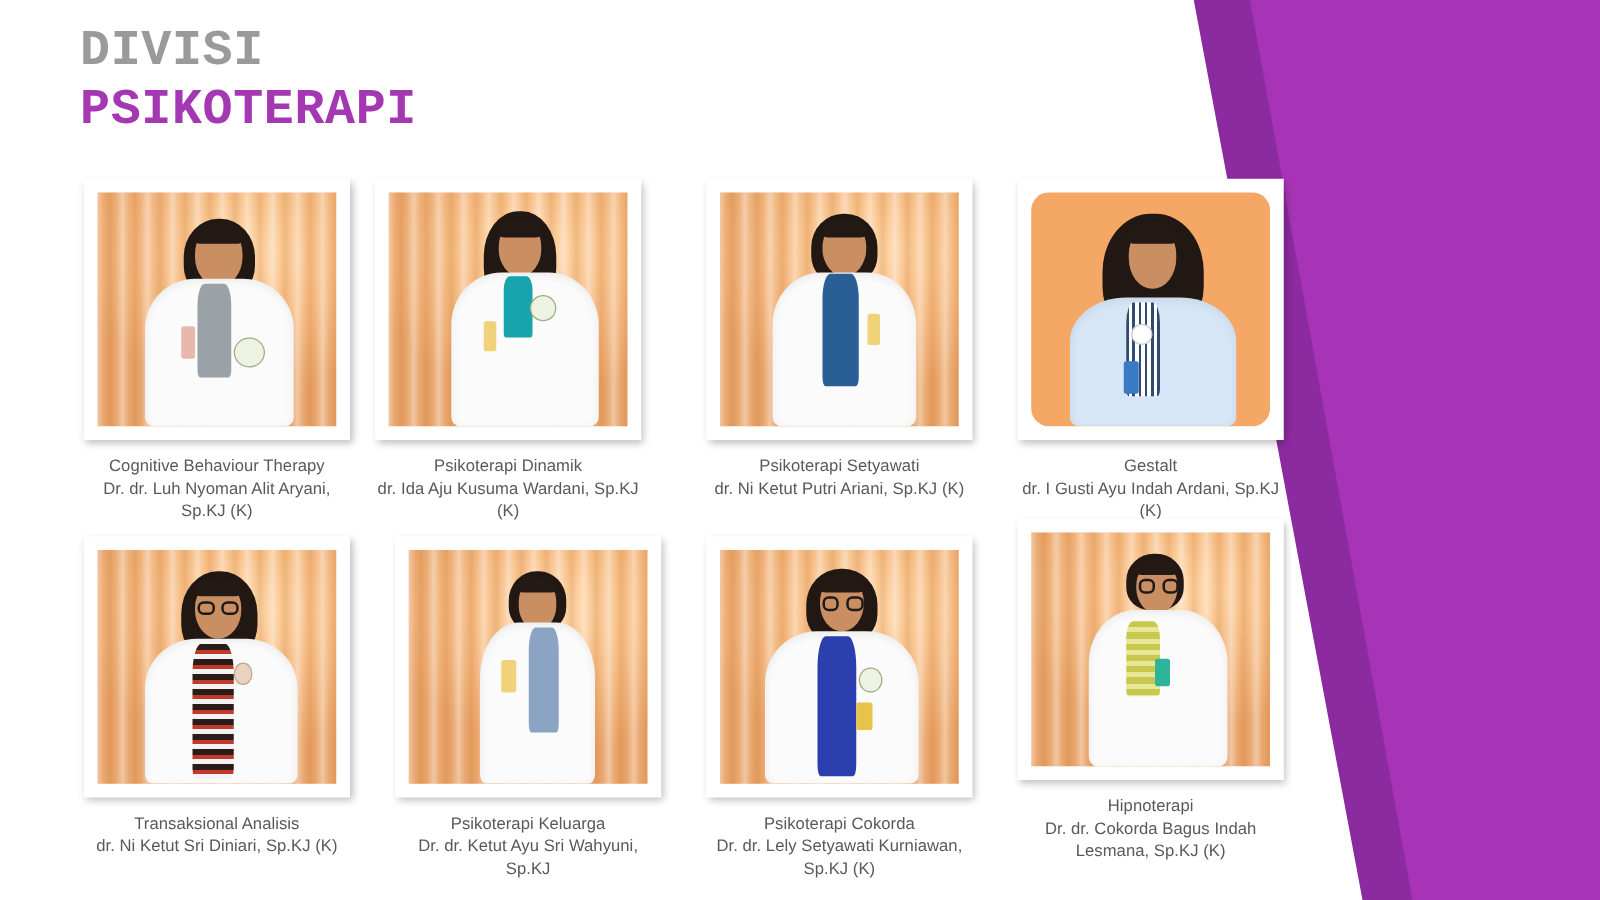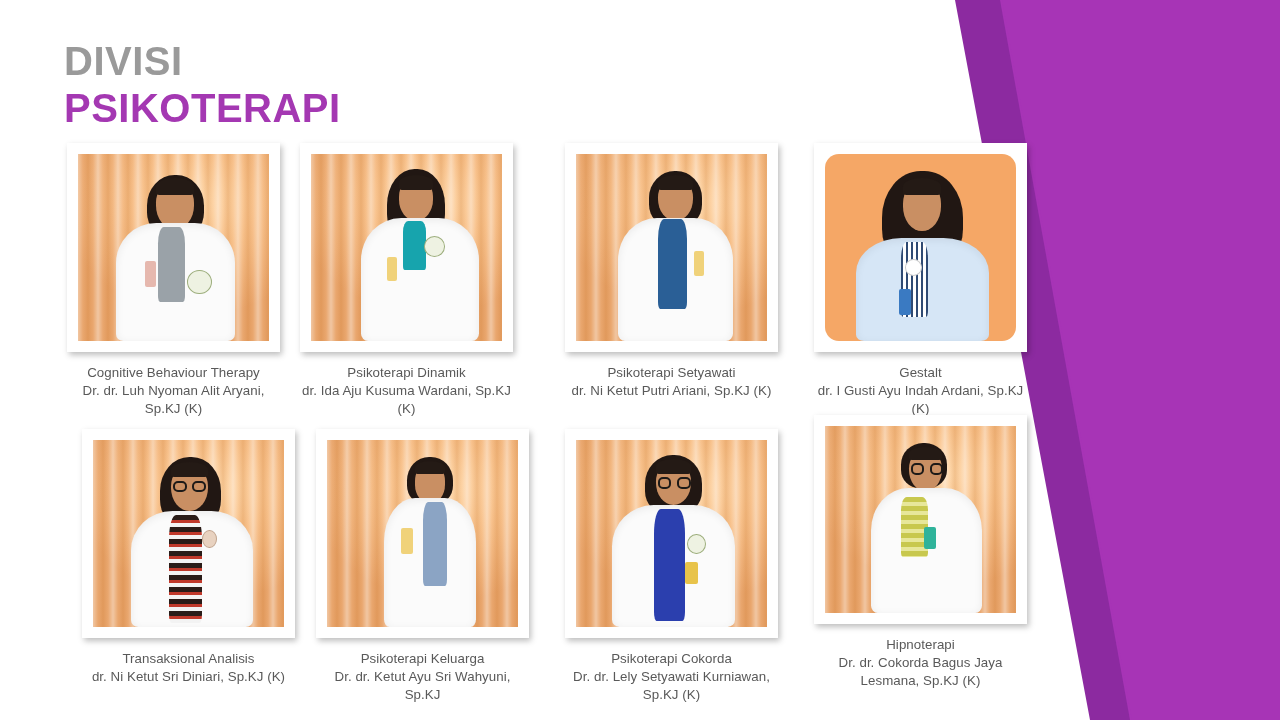--- a/index.html
+++ b/index.html
@@ -20,22 +20,23 @@
   .deco-layer{
     position:absolute; inset:0;
     pointer-events:none;
     z-index:0;
   }
   .deco-svg{ display:block; width:1280px; height:720px; }
 
   
   .title-block{
     position:absolute;
-    left:64px; top:40px;
+    left:64px; top:20px;
     z-index:5;
+    font-family:Liberation Mono, monospace;
   }
   .title-line1{
     font-size:40px;
     font-weight:bold;
     letter-spacing:0.5px;
     line-height:1.08;
     color:#9a9a9a;
   }
   .title-line2{
     font-size:40px;
@@ -237,21 +238,21 @@
             <div class="idcard" style="left:39%; top:72%; width:6%; height:14%; background:#3a7ac2;"></div>
           </div>
         </div>
       </div>
       <div class="caption">
         <span class="role">Gestalt</span>
         <span class="name">dr. I Gusti Ayu Indah Ardani, Sp.KJ (K)</span>
       </div>
     </div>
 
-    <div class="card" style="left:82px; top:429px;">
+    <div class="card" style="left:67px; top:429px;">
       <div class="frame">
         <div class="photo curtain">
           <div class="person">
             <div class="hair" style="left:35%; top:9%; width:32%; height:38%;"></div>
             <div class="face" style="left:41%; top:14%; width:19%; height:24%;"></div>
             <div class="hair-front" style="left:41%; top:12%; width:19%; height:8%;"></div>
             <div class="glasses" style="left:42%; top:22%; width:7%; height:6%;"></div>
             <div class="glasses" style="left:52%; top:22%; width:7%; height:6%;"></div>
             <div class="coat" style="left:20%; top:38%; width:64%; height:62%;"></div>
             <div class="inner-shirt" style="left:40%; top:40%; width:17%; height:58%;
@@ -318,18 +319,18 @@
             <div class="glasses" style="left:55%; top:20%; width:7%; height:6%;"></div>
             <div class="coat" style="left:24%; top:33%; width:58%; height:67%;"></div>
             <div class="inner-shirt" style="left:40%; top:38%; width:14%; height:32%;
                  background:repeating-linear-gradient(180deg,#c8c84e 0 5px,#e7e79a 5px 9px);"></div>
             <div class="idcard" style="left:52%; top:54%; width:6%; height:12%; background:#2fb39a;"></div>
           </div>
         </div>
       </div>
       <div class="caption">
         <span class="role">Hipnoterapi</span>
-        <span class="name">Dr. dr. Cokorda Bagus Jaya Lesmana, Sp.KJ (K)</span>
+        <span class="name">Dr. dr. Cokorda Bagus Indah Lesmana, Sp.KJ (K)</span>
       </div>
     </div>
 
   </div>
 </div>
 
 </body></html>

